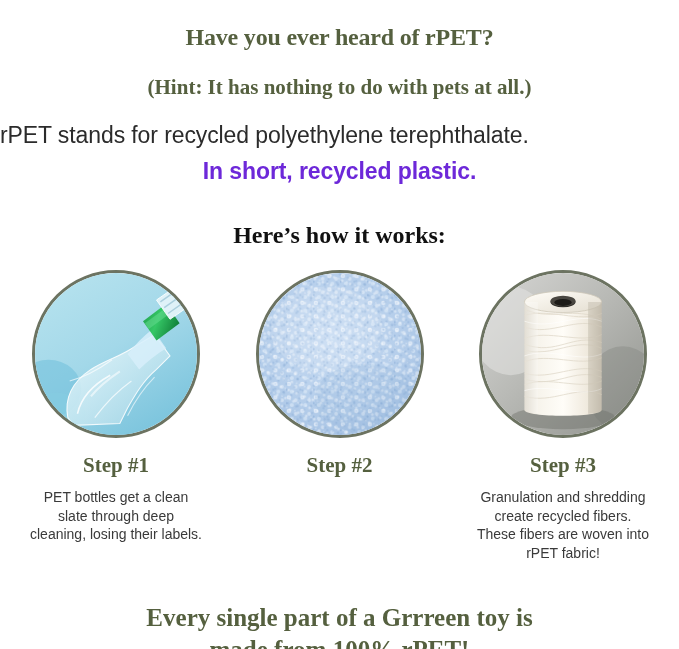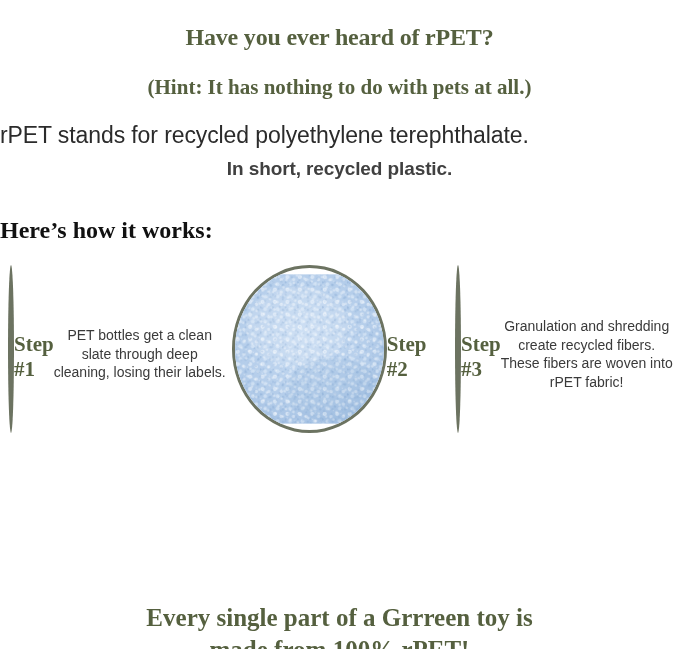--- a/index.html
+++ b/index.html
@@ -33,47 +33,47 @@
   .def-line1{
     text-align:left;
     color:#2b2b2b;
     font-size:23px;
     font-weight:400;
     padding-top:24px;
     letter-spacing:-0.1px;
   }
   .def-line2{
     text-align:center;
-    color:#404040;
-    font-size:19px;
+    color:#6d28d9;
+    font-size:23px;
     font-weight:700;
     padding-top:9px;
     letter-spacing:-0.1px;
   }
   .works{
     font-family:"Liberation Serif", serif;
     font-weight:bold;
     color:#111111;
-    text-align:left;
+    text-align:center;
     font-size:24px;
     padding-top:37px;
   }
 
   
   .steps{
     display:flex;
     justify-content:space-between;
     padding:21px 8px 0 8px;
     box-sizing:border-box;
     width:679px;
   }
   .step{
     width:216px;
     display:flex;
-    flex-direction:row;
+    flex-direction:column;
     align-items:center;
   }
   .circle{
     width:168px;height:168px;border-radius:50%;
     border:3px solid #6c7361;
     box-sizing:border-box;
     overflow:hidden;
     position:relative;
   }
   .circle svg{display:block;width:100%;height:100%;}

